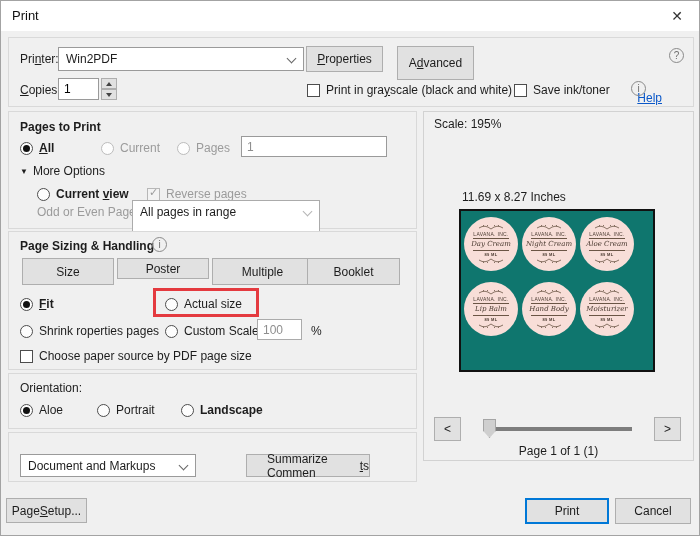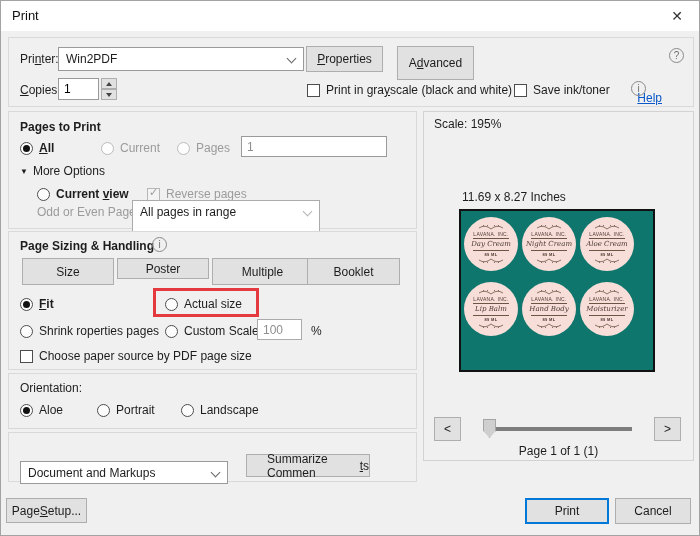--- a/index.html
+++ b/index.html
@@ -127,25 +127,25 @@
     <span class="lbl" style="left:302px;top:92px;">%</span>
     <span class="lbl" style="left:11px;top:117px;"><span class="checkbox"></span><span>Choose paper source by PDF page size</span></span>
   </div>
 
   <div class="hl-box" style="left:152px;top:287px;width:106px;height:29px;"></div>
 
   <div class="group" style="left:7px;top:372px;width:409px;height:56px;">
     <span class="lbl" style="left:11px;top:7px;">Orientation:</span>
     <span class="lbl" style="left:11px;top:29px;"><span class="radio checked"></span><span>Aloe</span></span>
     <span class="lbl" style="left:88px;top:29px;"><span class="radio"></span><span>Portrait</span></span>
-    <span class="lbl" style="left:172px;top:29px;"><span class="radio"></span><span>Landscape</span></span>
+    <span class="lbl" style="left:172px;top:29px;font-weight:bold;"><span class="radio"></span><span>Landscape</span></span>
   </div>
 
   <div class="group" style="left:7px;top:431px;width:409px;height:50px;">
-    <div class="select" style="left:11px;top:28px;width:208px;height:23px;padding-left:28px;">
+    <div class="select" style="left:11px;top:21px;width:176px;height:23px;padding-left:28px;">
       <span class="val">Document and Markups</span>
       <span class="chev"></span>
     </div>
     <div class="btn" style="left:237px;top:21px;width:124px;height:23px;padding-left:20px;">Summarize Commen<u>t</u>s</div>
   </div>
 
   <div class="preview-panel">
     <span class="lbl" style="left:10px;top:5px;">Scale: 195%</span>
     <span class="lbl" style="left:38px;top:78px;">11.69 x 8.27 Inches</span>
 

